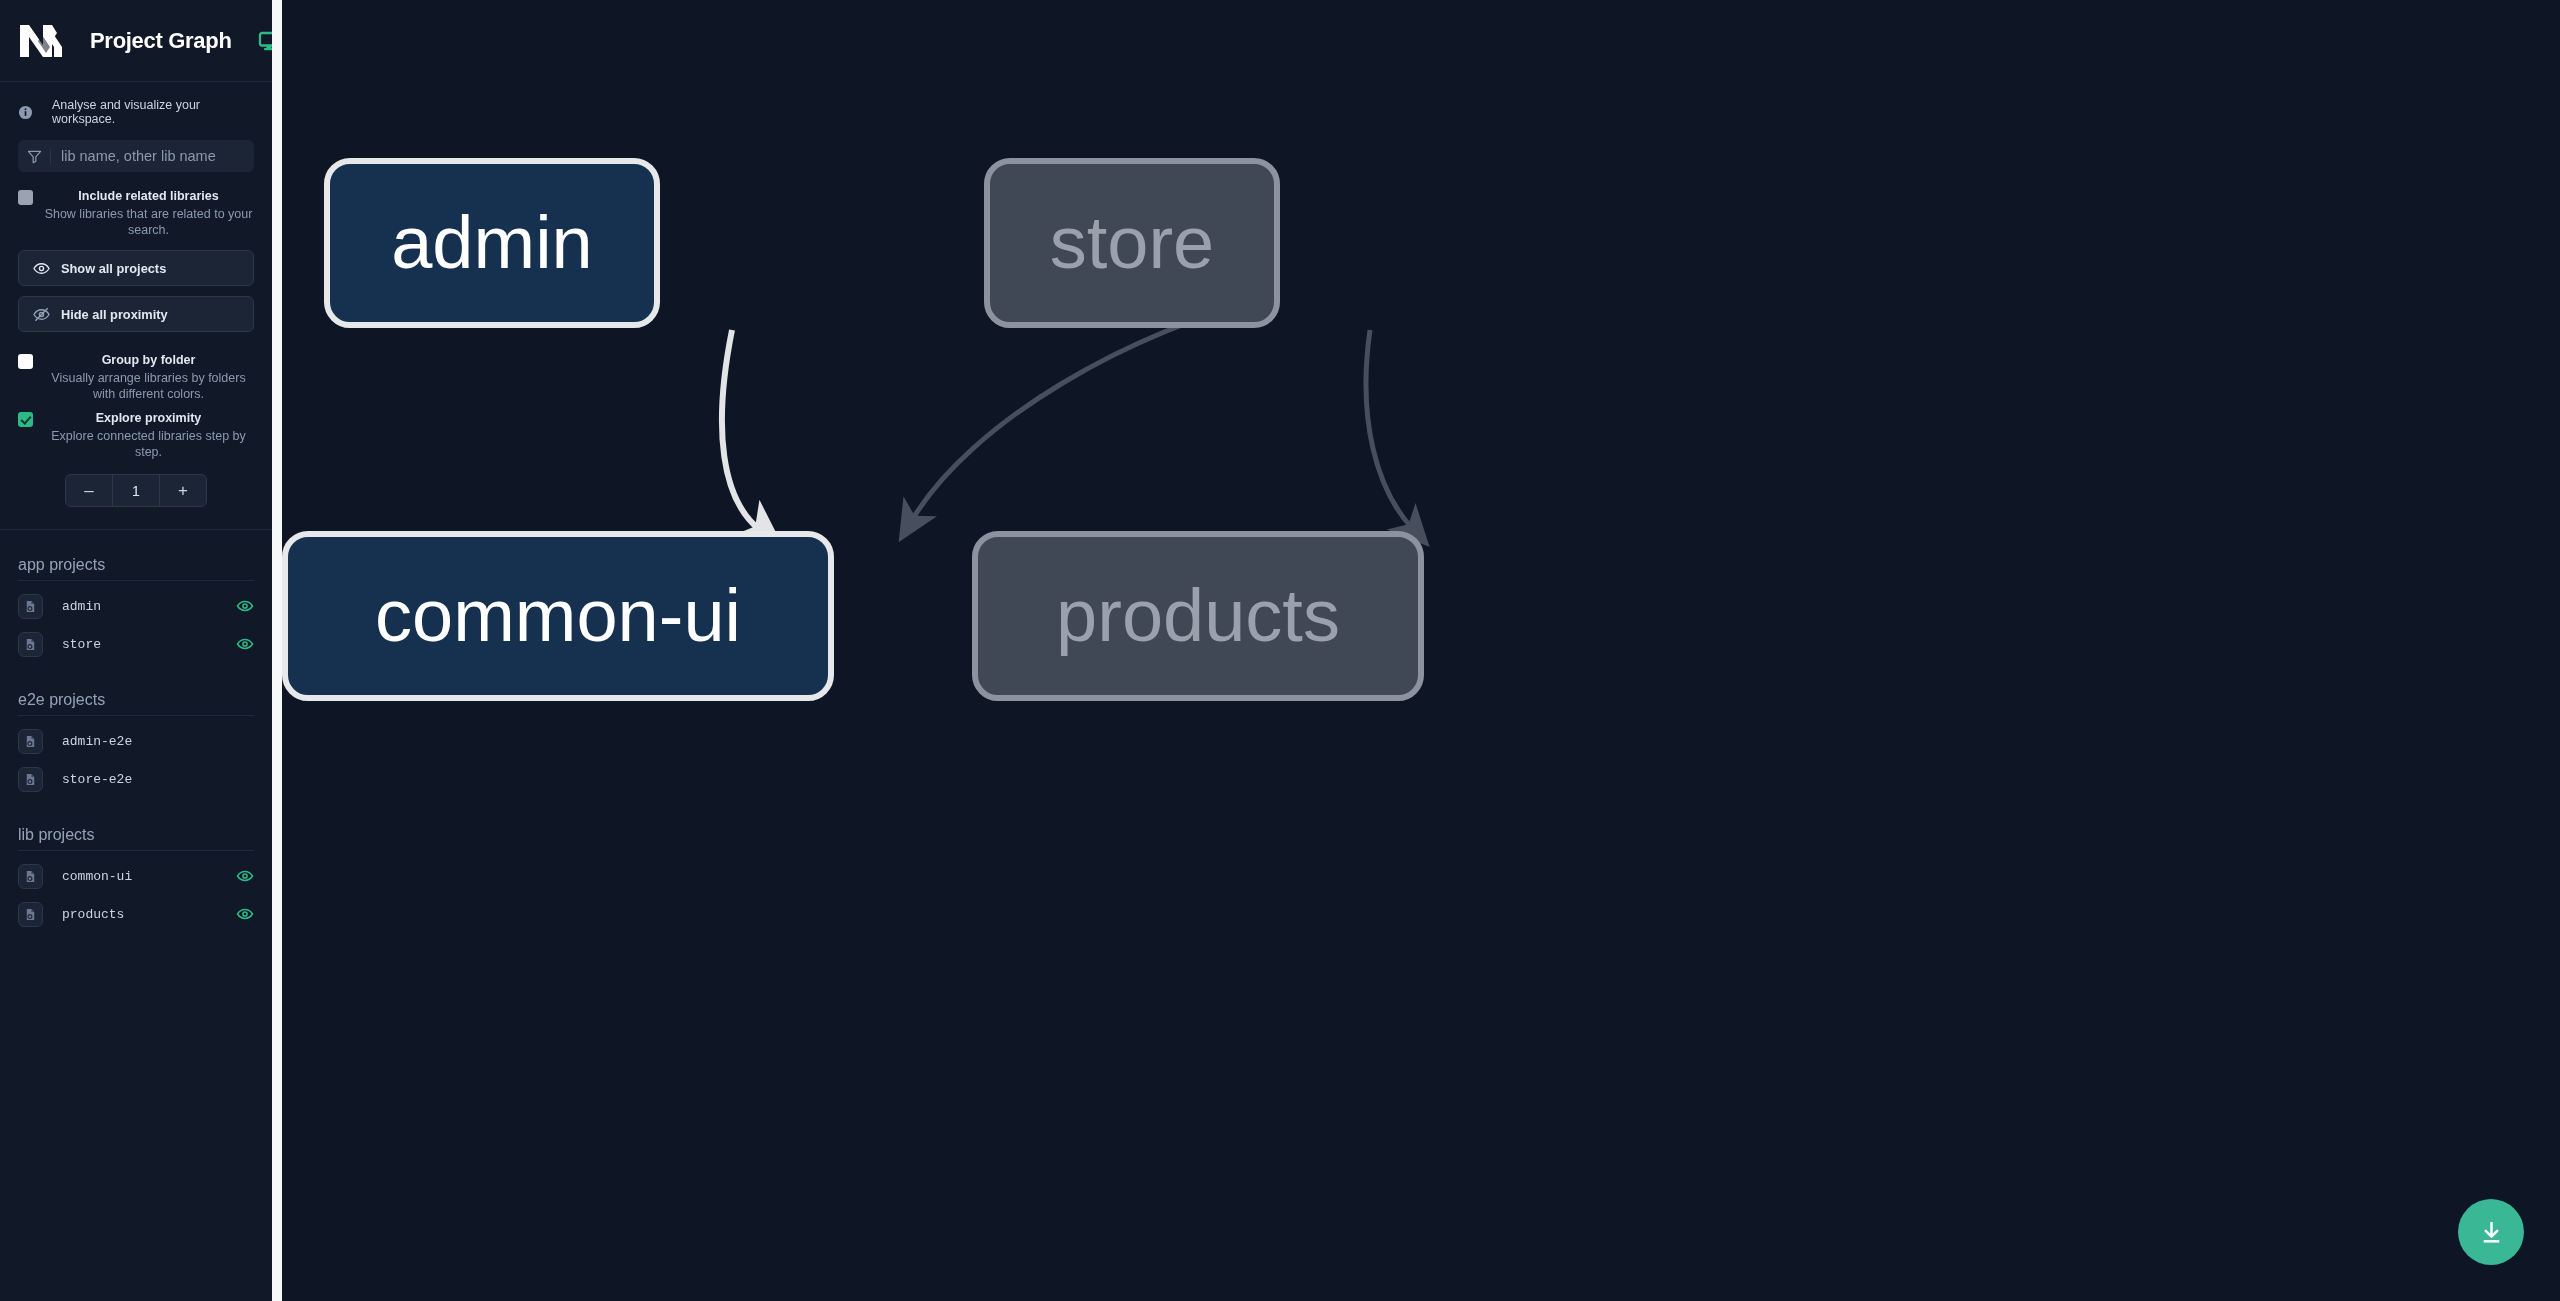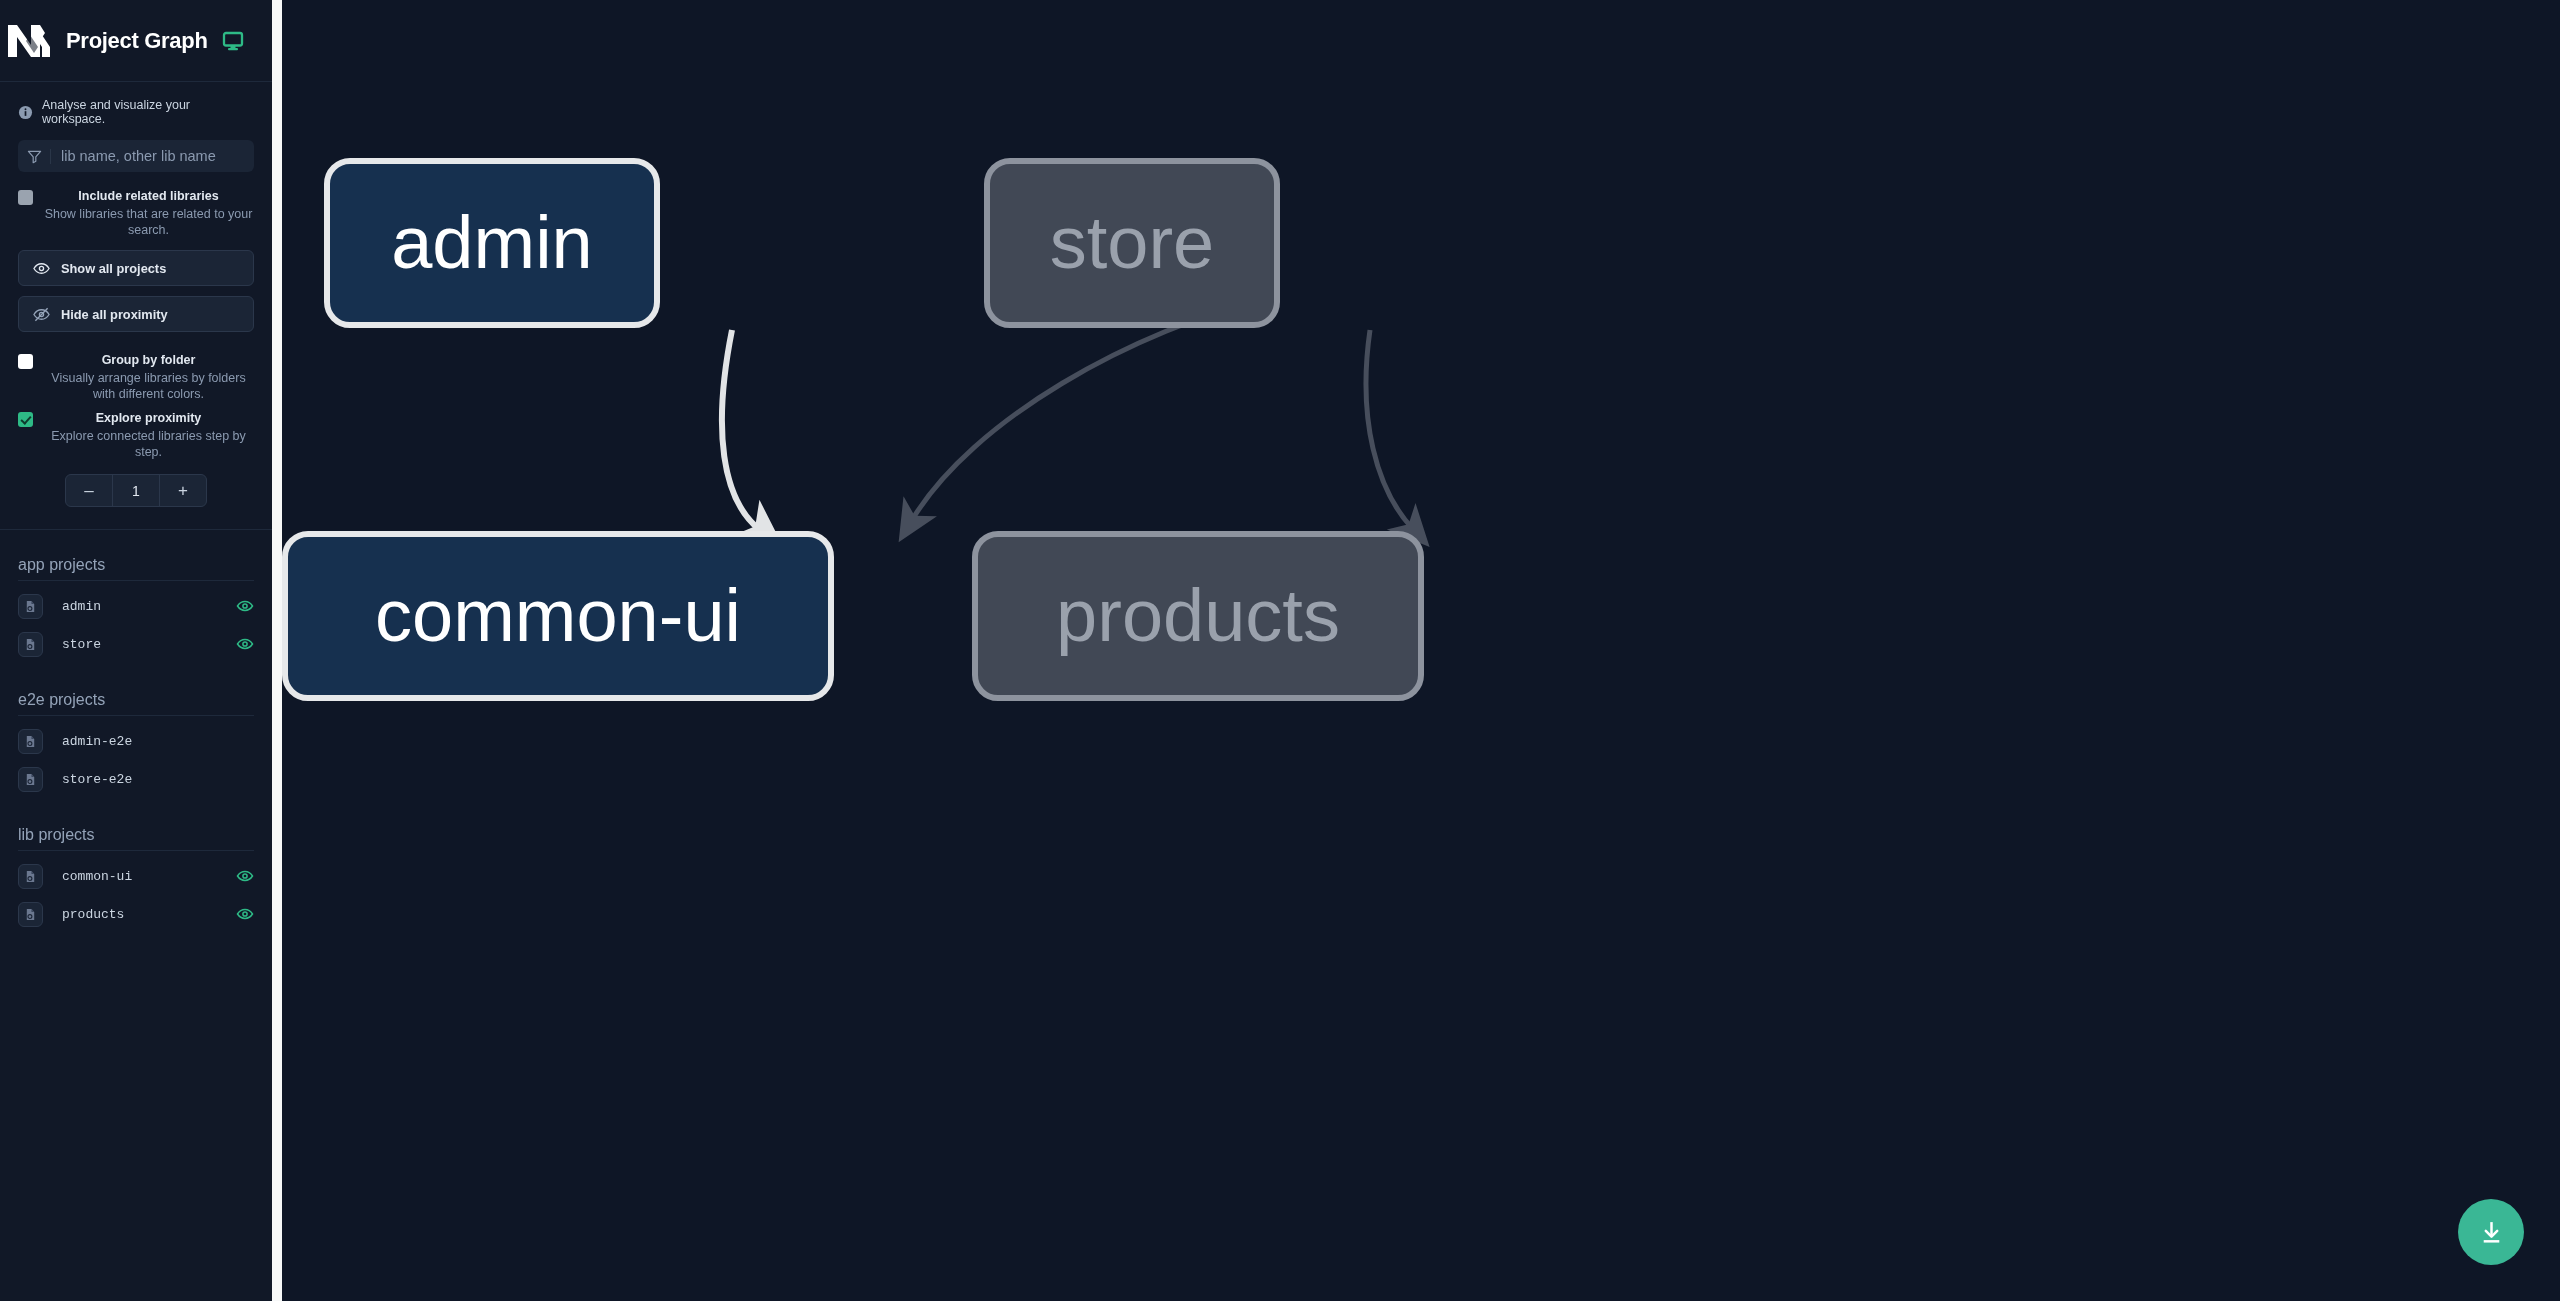--- a/index.html
+++ b/index.html
@@ -27,40 +27,40 @@
     height: 1301px;
     background: #111827;
     flex: 0 0 272px;
     overflow: hidden;
   }
 
   .sb-header {
     height: 82px;
     display: flex;
     align-items: center;
-    padding: 0 6px;
-    gap: 0;
+    padding: 0 18px;
+    gap: 12px;
     border-bottom: 1px solid #1e293b;
     background: #111827;
   }
   .nx-logo { width: 46px; height: 40px; flex: 0 0 46px; }
   .sb-title {
     color: #ffffff;
     font-size: 22px;
     font-weight: bold;
     letter-spacing: -0.3px;
     margin-left: 14px;
     white-space: nowrap;
   }
   .monitor-ico { margin-left: 14px; width: 22px; height: 22px; flex: 0 0 22px; display:block; }
 
   .sb-tagline {
     display: flex;
     align-items: center;
-    gap: 9px;
+    gap: 19px;
     padding: 16px 18px 14px 18px;
     color: #cbd5e1;
     font-size: 12.5px;
   }
   .info-ico { width: 15px; height: 15px; flex: 0 0 15px; display:block; }
 
   .sb-body { padding: 0 18px; }
 
   
   .search-wrap {

